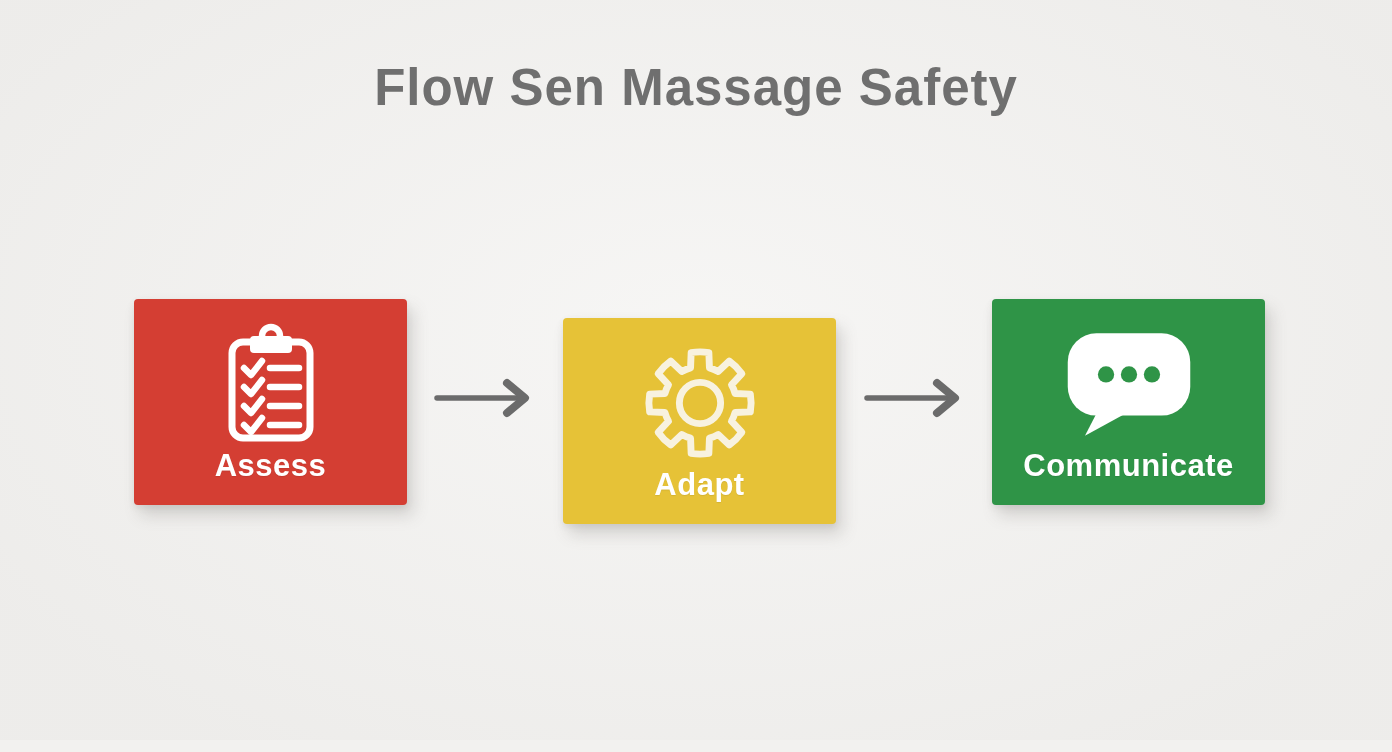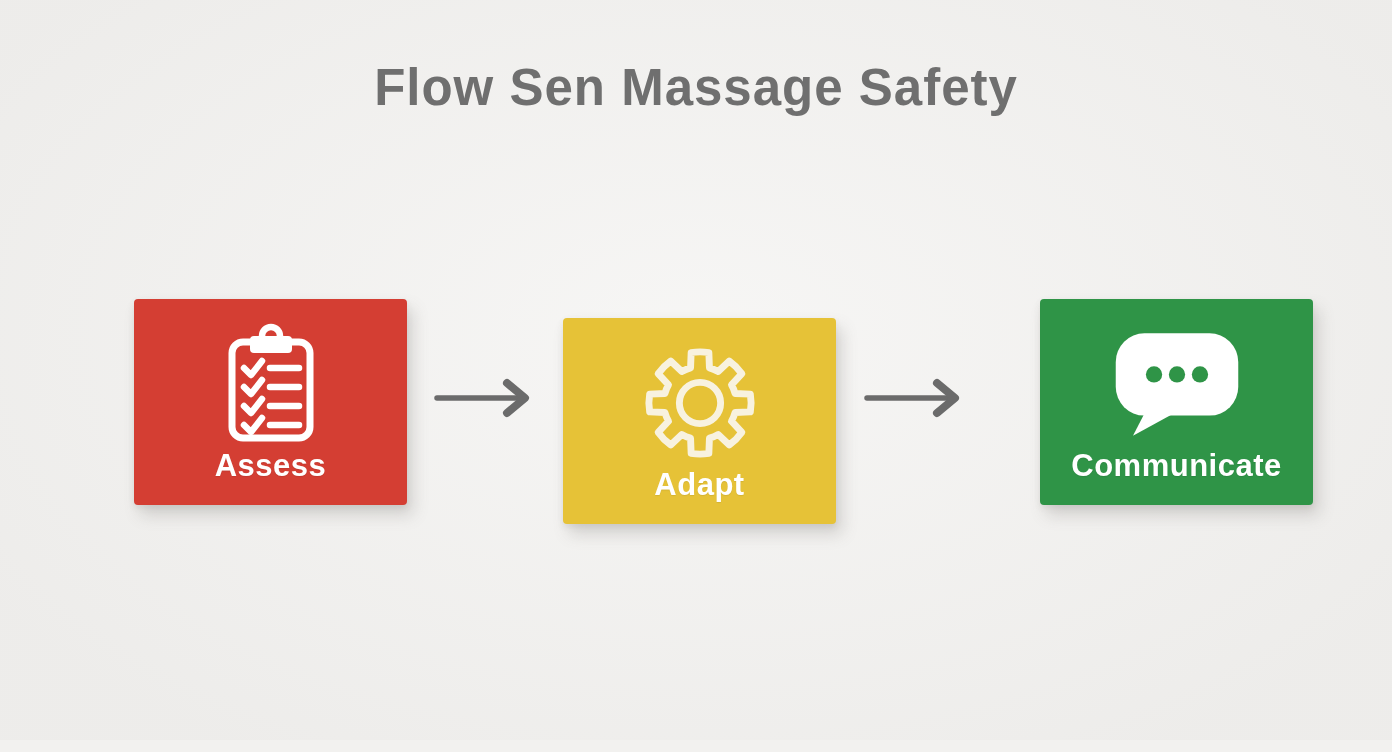--- a/index.html
+++ b/index.html
@@ -119,21 +119,21 @@
     <div class="step-label">Adapt</div>
   </div>
 
   <div class="connector connector-2">
     <svg width="106" height="46" viewBox="0 0 106 46" aria-hidden="true">
       <path class="arrow-stroke" d="M4 23 H86" stroke-width="5.5" stroke-linecap="round"></path>
       <path class="arrow-stroke" d="M74 8 L92 23 L74 38" stroke-width="8" stroke-linecap="round" stroke-linejoin="round"></path>
     </svg>
   </div>
 
-  <div class="step step-communicate" style="background-color: rgb(47, 148, 71); margin-left: 48px;">
+  <div class="step step-communicate" style="background-color: rgb(47, 148, 71);">
     <div class="step-icon">
       <svg width="134" height="114" viewBox="0 0 140 118" aria-hidden="true">
         <rect class="icon-fill" x="6" y="6" width="128" height="86" rx="30"></rect>
         <path class="icon-fill" d="M38 86 L24 113 L66 90 Z"></path>
         <circle class="bubble-dot" cx="46" cy="49" r="8.5"></circle>
         <circle class="bubble-dot" cx="70" cy="49" r="8.5"></circle>
         <circle class="bubble-dot" cx="94" cy="49" r="8.5"></circle>
       </svg>
     </div>
     <div class="step-label">Communicate</div>

